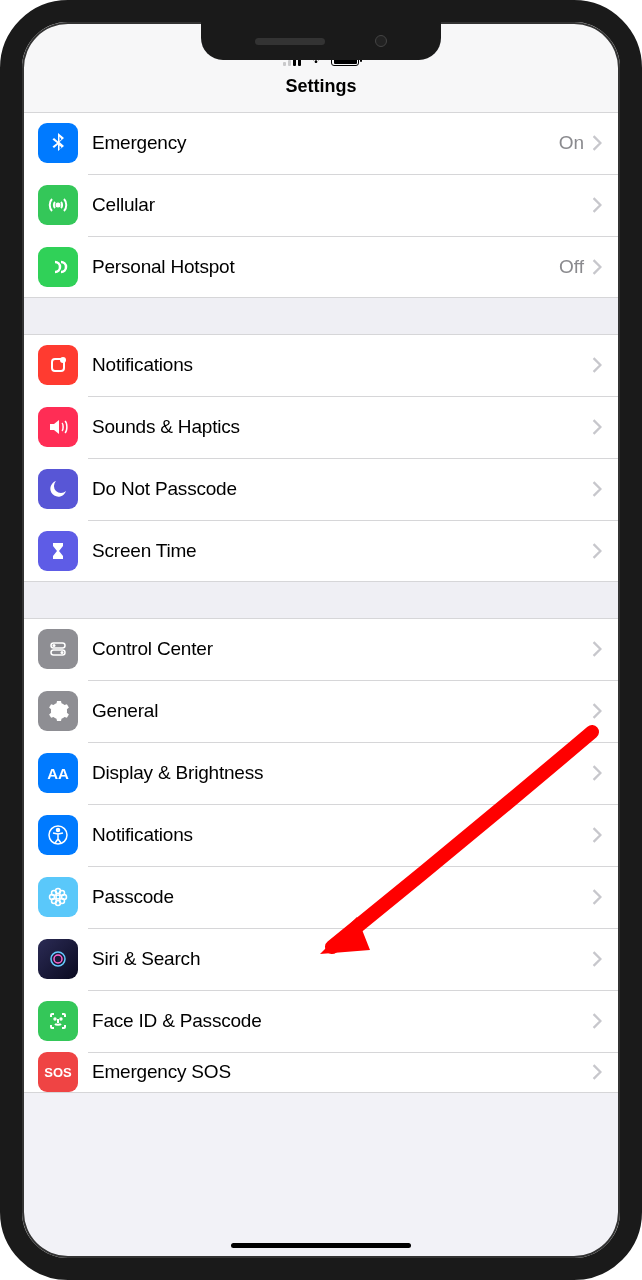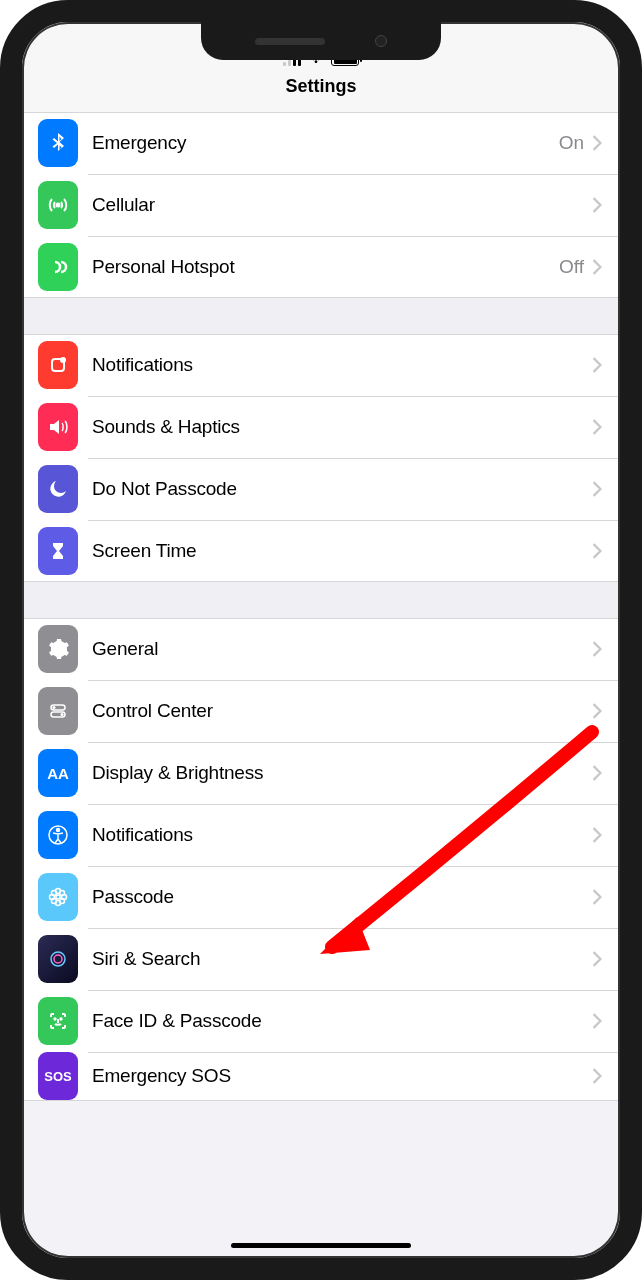--- a/index.html
+++ b/index.html
@@ -114,21 +114,21 @@
     left:66px;
     right:0;
     height:0.5px;
     background:#d6d6d8;
   }
   .group .row:first-child::after{
     content:"";position:absolute;top:0;left:0;right:0;height:0.5px;background:#d6d6d8;
   }
   .group .row:last-child{border-bottom:0.5px solid #d6d6d8;}
   .app-icon{
-    width:40px;height:48px;border-radius:9px;
+    width:40px;height:40px;border-radius:9px;
     display:flex;align-items:center;justify-content:center;
     flex-shrink:0;margin-right:14px;
     color:#fff;
   }
   .app-icon svg{width:24px;height:24px;}
   .row-label{
     flex:1;
     font-size:19px;
     color:#000;
     letter-spacing:-0.2px;
@@ -164,21 +164,21 @@
   .bg-blue{background:#007aff;}
   .bg-green{background:#34c759;}
   .bg-green2{background:#30d158;}
   .bg-red{background:#ff3b30;}
   .bg-red2{background:#ff2d55;}
   .bg-purple{background:#5856d6;}
   .bg-purple2{background:#5e5ce6;}
   .bg-gray{background:#8e8e93;}
   .bg-teal{background:#5ac8fa;}
   .bg-siri{background:linear-gradient(135deg,#2b2b55,#0a0a20);}
-  .bg-sos{background:#6d28d9;}
+  .bg-sos{background:#ef4444;}
   .ic-text{font-weight:700;font-size:15px;}
 </style>
 </head>
 <body>
 
 <div class="side-btn sb-left1"></div>
 <div class="side-btn sb-left2"></div>
 <div class="side-btn sb-left3"></div>
 <div class="side-btn sb-right"></div>
 
@@ -316,40 +316,40 @@
               <path d="M1 1l6 6-6 6"></path>
             </svg>
           </span>
       </div>
     </div>
 
     <div class="group" style="margin-bottom:0;">
       <div class="row">
         <div class="app-icon bg-gray">
           <svg viewBox="0 0 24 24" fill="#fff">
-              <path d="M12 8a4 4 0 100 8 4 4 0 000-8zm9 4c0-.6 0-1.2-.1-1.8l2-1.6-2-3.4-2.4.9a8 8 0 00-3-1.8L15 2h-4l-.5 2.3a8 8 0 00-3 1.8l-2.4-.9-2 3.4 2 1.6A9 9 0 005 12c0 .6 0 1.2.1 1.8l-2 1.6 2 3.4 2.4-.9a8 8 0 003 1.8L11 22h4l.5-2.3a8 8 0 003-1.8l2.4.9 2-3.4-2-1.6c.1-.6.1-1.2.1-1.8z"></path>
-            </svg>
-        </div>
-        <span class="row-label">General</span>
-        <span class="chevron">
-            <svg viewBox="0 0 8 14" fill="none" stroke="#c7c7cc" stroke-width="2">
-              <path d="M1 1l6 6-6 6"></path>
-            </svg>
-          </span>
-      </div>
-      <div class="row">
-        <div class="app-icon bg-gray">
-          <svg viewBox="0 0 24 24" fill="#fff">
               <rect x="5" y="6" width="14" height="5" rx="2.5" fill="none" stroke="#fff" stroke-width="1.5"></rect>
               <circle cx="8" cy="8.5" r="1.5"></circle>
               <rect x="5" y="13" width="14" height="5" rx="2.5" fill="none" stroke="#fff" stroke-width="1.5"></rect>
               <circle cx="16" cy="15.5" r="1.5"></circle>
             </svg>
         </div>
         <span class="row-label">Control Center</span>
+        <span class="chevron">
+            <svg viewBox="0 0 8 14" fill="none" stroke="#c7c7cc" stroke-width="2">
+              <path d="M1 1l6 6-6 6"></path>
+            </svg>
+          </span>
+      </div>
+      <div class="row">
+        <div class="app-icon bg-gray">
+          <svg viewBox="0 0 24 24" fill="#fff">
+              <path d="M12 8a4 4 0 100 8 4 4 0 000-8zm9 4c0-.6 0-1.2-.1-1.8l2-1.6-2-3.4-2.4.9a8 8 0 00-3-1.8L15 2h-4l-.5 2.3a8 8 0 00-3 1.8l-2.4-.9-2 3.4 2 1.6A9 9 0 005 12c0 .6 0 1.2.1 1.8l-2 1.6 2 3.4 2.4-.9a8 8 0 003 1.8L11 22h4l.5-2.3a8 8 0 003-1.8l2.4.9 2-3.4-2-1.6c.1-.6.1-1.2.1-1.8z"></path>
+            </svg>
+        </div>
+        <span class="row-label">General</span>
         <span class="chevron">
             <svg viewBox="0 0 8 14" fill="none" stroke="#c7c7cc" stroke-width="2">
               <path d="M1 1l6 6-6 6"></path>
             </svg>
           </span>
       </div>
       <div class="row">
         <div class="app-icon bg-blue">
             <span class="ic-text">AA</span>
           </div>

